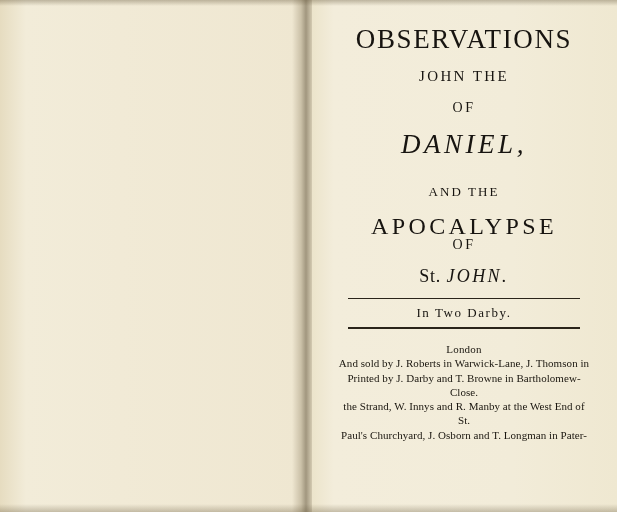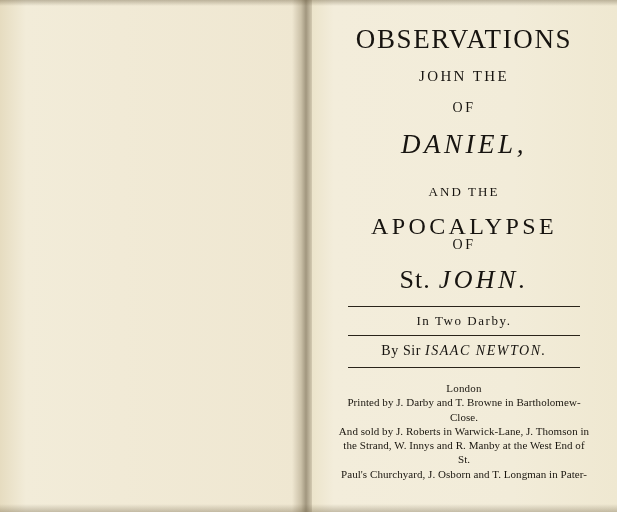--- a/index.html
+++ b/index.html
@@ -111,21 +111,21 @@
   .l-apocalypse {
     font-size: 24px;
     letter-spacing: 0.14em;
   }
   .l-of2 {
     font-size: 14px;
     letter-spacing: 0.18em;
     margin-bottom: 15px;
   }
   .l-stjohn {
-    font-size: 26px;
+    font-size: 18px;
     letter-spacing: 0.06em;
     margin-bottom: 13px;
   }
   .l-stjohn .st {
     font-style: normal;
     letter-spacing: 0.04em;
   }
   .l-stjohn .john {
     font-style: italic;
     letter-spacing: 0.13em;
@@ -191,31 +191,27 @@
 
       <p class="ln l-stjohn">
         <span class="st">St.</span>
         <span class="john">JOHN.</span>
       </p>
 
       <div class="rule"></div>
       <p class="ln l-parts">In Two Darby.</p>
       <div class="rule"></div>
 
-      <p class="ln l-author">
-        <span>By Sir</span>
-        <span class="nm">ISAAC NEWTON.</span>
-      </p>
       <div class="rule thin"></div>
 
       <div class="imprint">
         <div class="city">London</div>
         <div>
+          <div>And sold by J. Roberts in Warwick-Lane, J. Thomson in</div>
           <div>Printed by J. Darby and T. Browne in Bartholomew-Close.</div>
-          <div>And sold by J. Roberts in Warwick-Lane, J. Thomson in</div>
           <div>the Strand, W. Innys and R. Manby at the West End of St.</div>
           <div>Paul's Churchyard, J. Osborn and T. Longman in Pater-</div>
 
         </div>
 
       </div>
 
     </div>
   </div>
 

